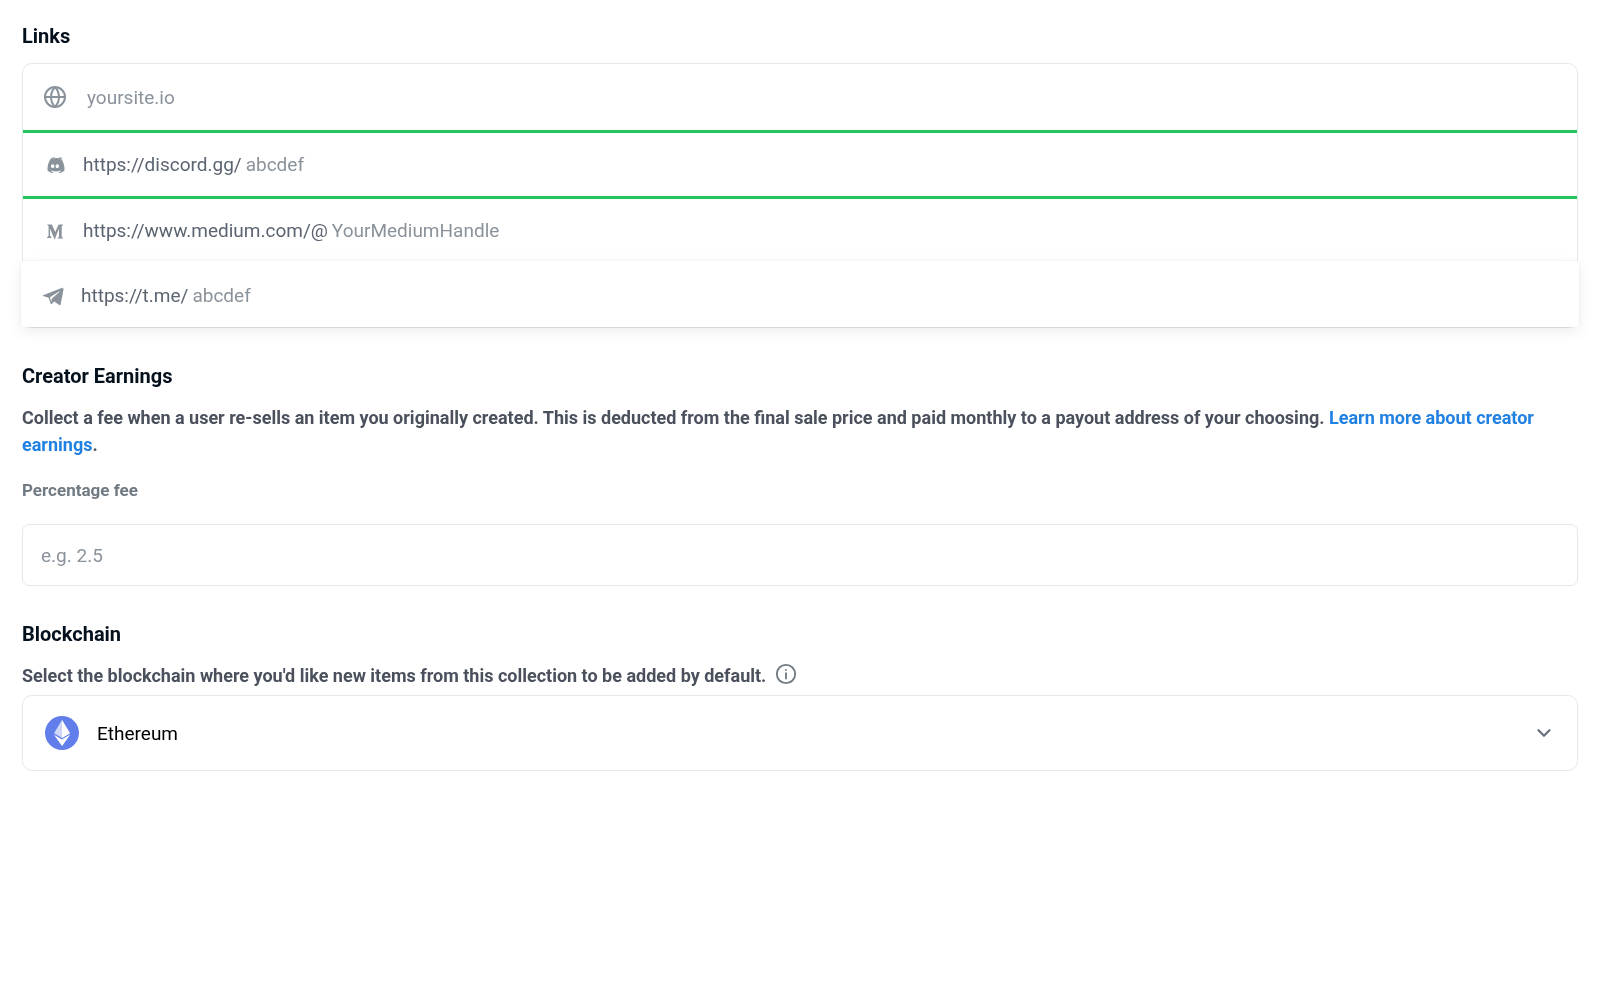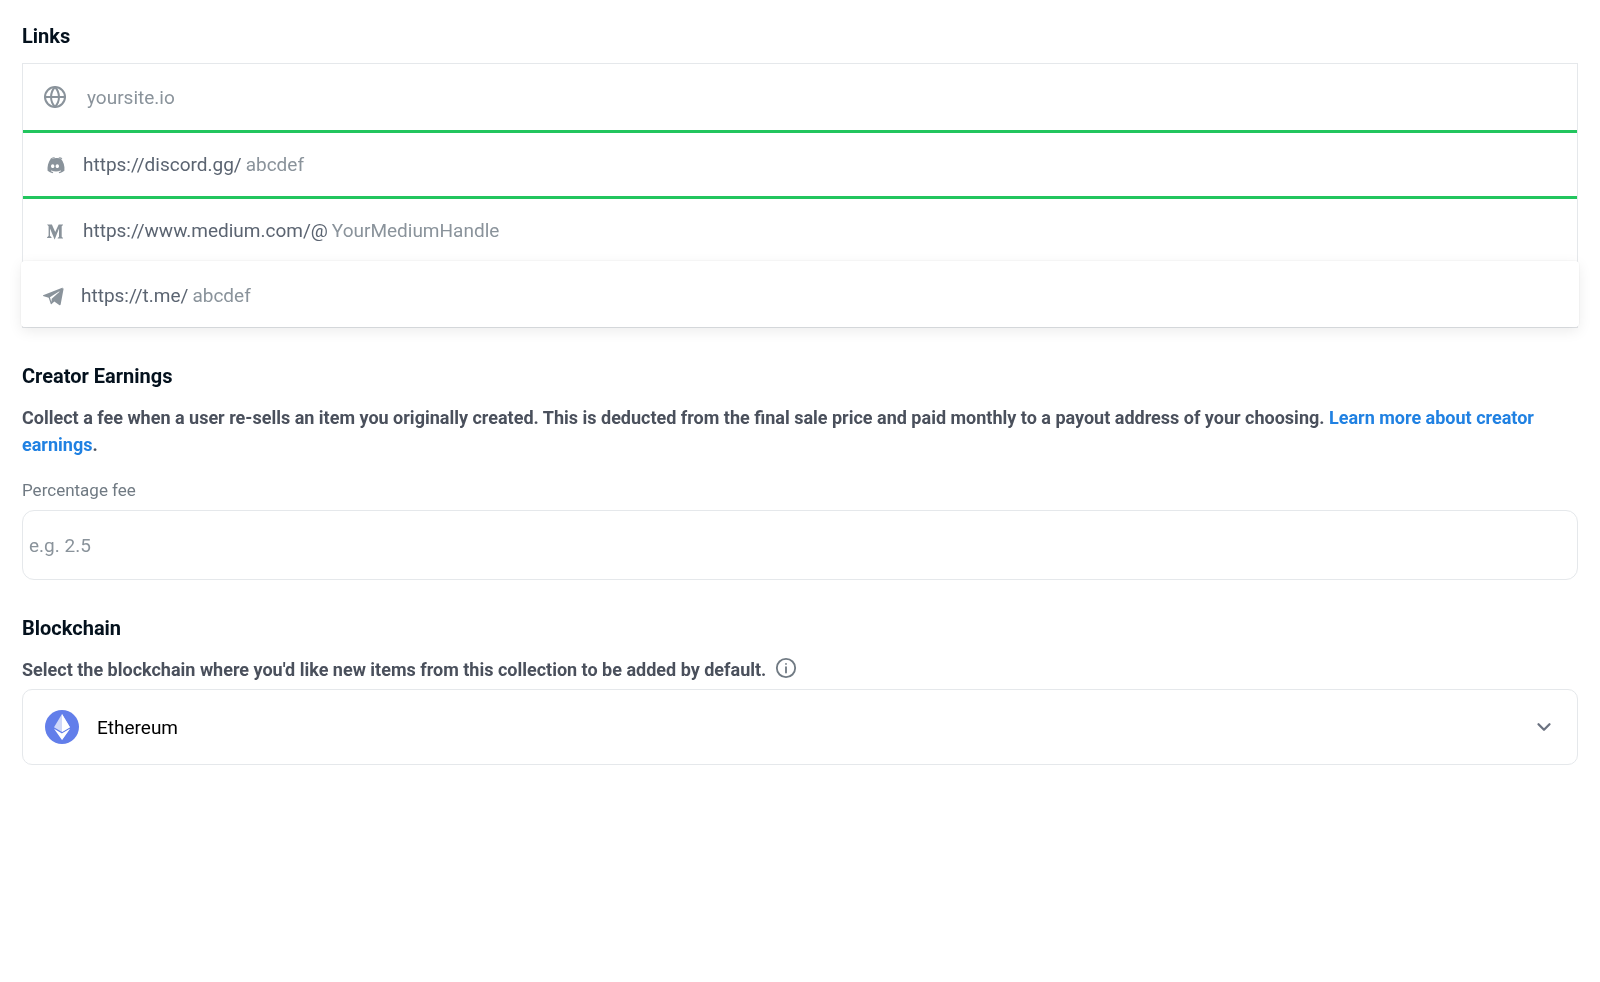--- a/index.html
+++ b/index.html
@@ -11,35 +11,35 @@
     --bg:#FFFFFF;
     --icon:#8A939B;
   }
   *{box-sizing:border-box;}
   html,body{margin:0;padding:0;background:var(--bg);color:var(--text);font-family:-apple-system,BlinkMacSystemFont,"Segoe UI",Roboto,"Helvetica Neue",Arial,sans-serif;}
   body{width:1600px;min-height:982px;padding:24px 22px 60px;}
   h2{font-size:20px;font-weight:700;margin:0 0 12px;color:#04111D;}
   .section{margin-bottom:36px;}
   .desc{font-size:18px;color:#4a505c;margin:16px 0 6px;line-height:1.5;font-weight:bold;}
   .link{color:var(--link);text-decoration:none;}
-  .sublabel{font-size:17px;color:var(--text-muted);font-weight:400;margin:22px 0 10px;}
+  .sublabel{font-size:17px;color:var(--text-muted);font-weight:700;margin:22px 0 24px;}
   
-  .links-box{border:1px solid var(--border);border-radius:0;overflow:visible;margin-top:15px;}
+  .links-box{border:1px solid var(--border);border-radius:10px;overflow:visible;margin-top:15px;}
   .link-row{display:flex;align-items:center;height:66px;padding:0 18px;border-top:3px solid #22c55e;}
   .link-row:first-child{border-top:none;}
   .link-row .ico{flex:0 0 28px;display:flex;align-items:center;justify-content:center;color:var(--icon);}
   .link-row .ico svg{width:24px;height:24px;display:block;}
   .link-row .ico.small svg{width:22px;height:22px;}
   .prefix{font-size:19px;color:#5b6471;margin-left:14px;white-space:nowrap;}
   .link-input{font-size:19px;flex:1;border:none;outline:none;padding:0 4px;color:var(--text);background:transparent;font-family:inherit;}
   .link-input::placeholder{color:var(--text-light);}
   .no-prefix .link-input{margin-left:14px;}
   
   .link-row.focused{position:relative;background:#fff;border-radius:4px;box-shadow:0 4px 14px rgba(0,0,0,0.08),0 0 0 1px rgba(0,0,0,0.02);z-index:2;margin:-1px -2px 0 -2px;border-top-color:transparent;}
-  .input{width:100%;height:70px;border:1px solid var(--border);border-radius:12px;padding:0 6px;font-size:19px;color:var(--text);font-family:inherit;outline:none;}
+  .input{width:100%;height:62px;border:1px solid var(--border);border-radius:7px;padding:0 18px;font-size:19px;color:var(--text);font-family:inherit;outline:none;}
   .input::placeholder{color:var(--text-light);}
   
   .select{width:100%;height:76px;border:1px solid var(--border);border-radius:10px;padding:0 22px;display:flex;align-items:center;cursor:pointer;}
   .chain-logo{width:34px;height:34px;border-radius:50%;background:#627EEA;display:flex;align-items:center;justify-content:center;margin-right:18px;flex:0 0 34px;}
   .chain-logo svg{width:16px;height:26px;}
   .select-label{font-size:19px;color:#000000;flex:1;}
   .chev{color:#6b7280;}
   .chev svg{width:22px;height:22px;display:block;}
   .info-ico{display:inline-flex;vertical-align:-3px;margin-left:4px;color:var(--text-muted);}
   .info-ico svg{width:22px;height:22px;}

